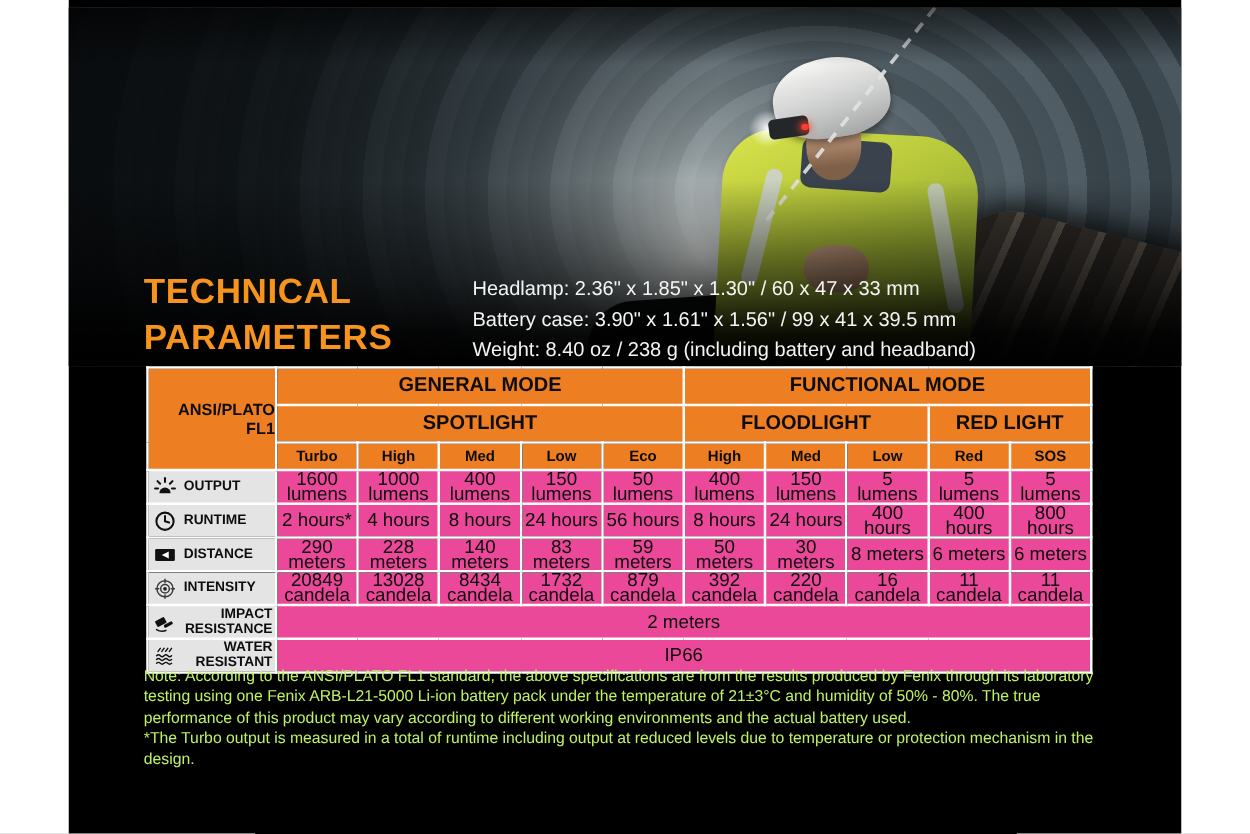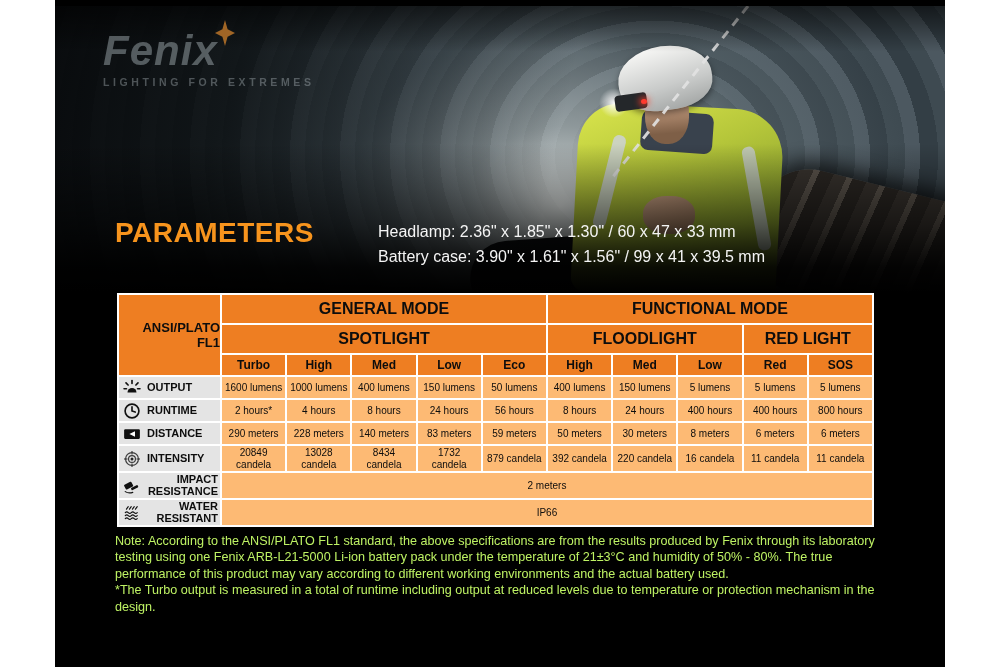--- a/index.html
+++ b/index.html
@@ -74,21 +74,21 @@
   .spec-table { position: absolute; left: 62px; top: 293px; width: 755px;
     border-collapse: collapse; table-layout: fixed; }
   .spec-table td { border: 2px solid #ffffff; text-align: center; vertical-align: middle;
     color: #0d0d0d; overflow: hidden; }
   .spec-table col.c-label { width: 103px; }
   .spec-table col.c-data { width: 65.2px; }
   td.head { background: #ee7e22; font-weight: bold; }
   td.corner { font-size: 13px; text-align: right; }
   td.group { font-size: 16px; height: 30px; }
   td.level { font-size: 12px; height: 22px; margin-left: 33px; }
-  td.cell { background: #fdba74; font-size: 10px; line-height: 11.5px; height: 23px; padding: 1px 2px; }
+  td.cell { background: #ec4899; font-size: 15px; line-height: 11.5px; height: 23px; padding: 1px 2px; }
   td.rowlabel { background: #e4e4e4; padding: 1px 2px; }
   .rl-wrap { display: flex; align-items: center; gap: 4px; }
   .rl-icon { flex: 0 0 22px; display: flex; justify-content: center; align-items: center; }
   .rl-text { font-weight: bold; font-size: 11px; line-height: 11.5px; text-align: right; }
 
   
   .notes { position: absolute; left: 60px; top: 533px; width: 778px;
     font-size: 12.6px; line-height: 16.4px; color: #bef264; }
 </style>
 </head>
@@ -111,33 +111,30 @@
       <div class="headlamp-glow"></div>
       <div class="headlamp-body"></div>
       <div class="headlamp-red"></div>
       <svg class="tape-svg" width="890" height="287">
         <line x1="693" y1="0" x2="557" y2="172" stroke="#e3e3e3" stroke-width="3" stroke-dasharray="9 7" opacity="0.9"></line>
       </svg>
       <div class="wall-left"></div>
       <div class="fade-top"></div>
       <div class="fade-bottom"></div>
 
-      <div class="logo">
-        <div class="brand">Fenix</div>
-        <div class="star"></div>
-        <div class="tagline">LIGHTING FOR EXTREMES</div>
-      </div>
 
       <div class="title">
+        <div>TECHNICAL</div>
         <div>PARAMETERS</div>
       </div>
 
       <div class="specs">
         <div>Headlamp: 2.36" x 1.85" x 1.30" / 60 x 47 x 33 mm</div>
         <div>Battery case: 3.90" x 1.61" x 1.56" / 99 x 41 x 39.5 mm</div>
+        <div>Weight: 8.40 oz / 238 g (including battery and headband)</div>
       </div>
     </div>
 
     <table class="spec-table" id="spec-table">
       <colgroup id="spec-cols">
           <col class="c-label">
           <col class="c-data">
           <col class="c-data">
           <col class="c-data">
           <col class="c-data">

